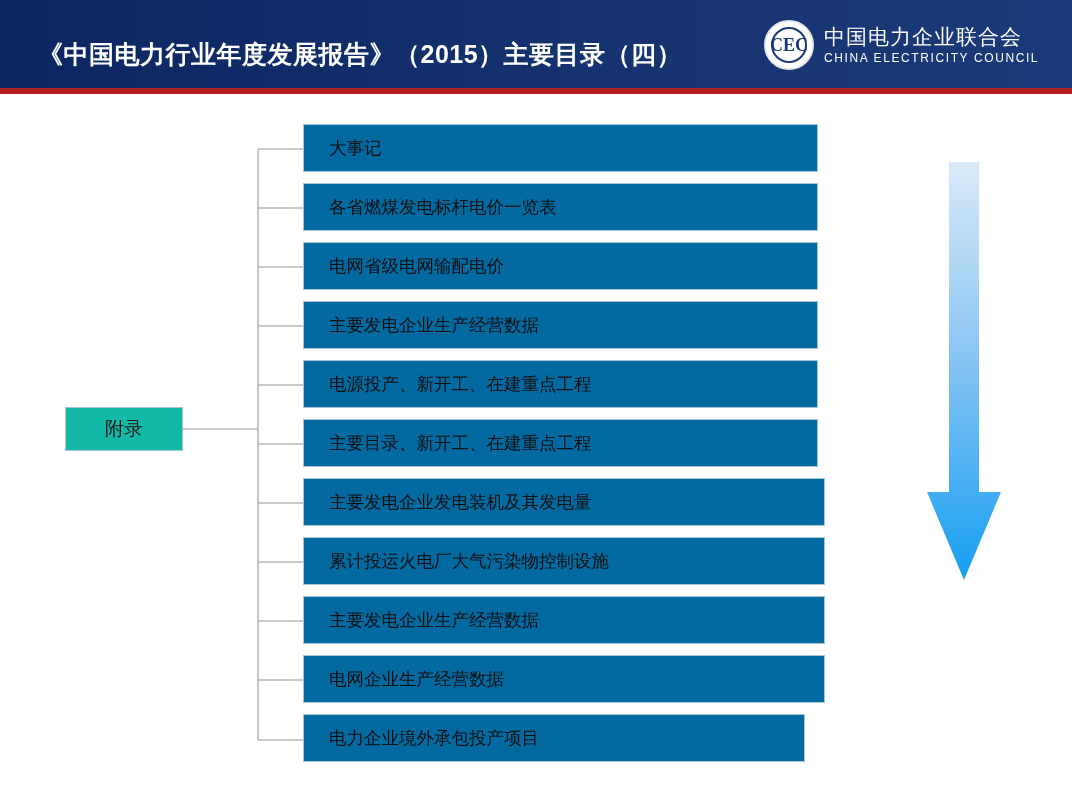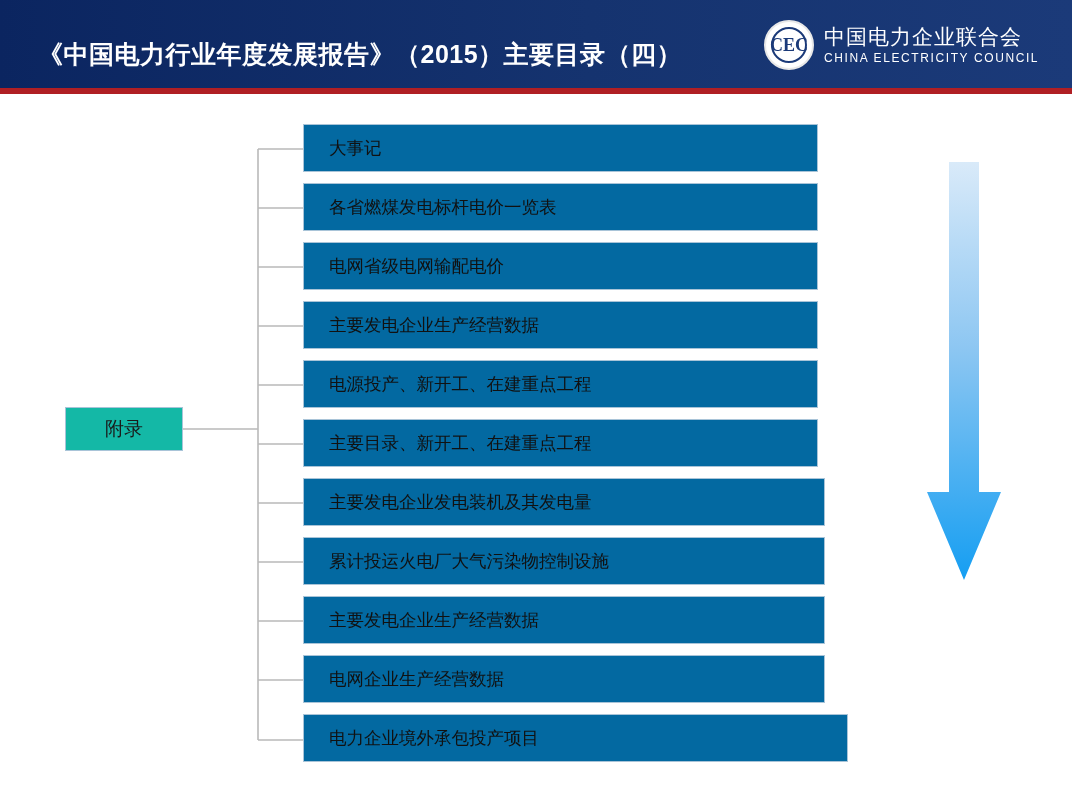--- a/index.html
+++ b/index.html
@@ -143,21 +143,21 @@
     background: #0369a1;
     display: flex;
     align-items: center;
     padding-left: 25px;
     font-size: 17.5px;
     color: #111111;
     white-space: nowrap;
   }
   .item.w-narrow { width: 515px; }
   .item.w-mid    { width: 522px; }
-  .item.w-wide   { width: 545px; }
+  .item.w-wide   { width: 502px; }
 
   
   #down-arrow {
     position: absolute;
     left: 925px;
     top: 68px;
     width: 78px;
     height: 418px;
   }
 </style>

